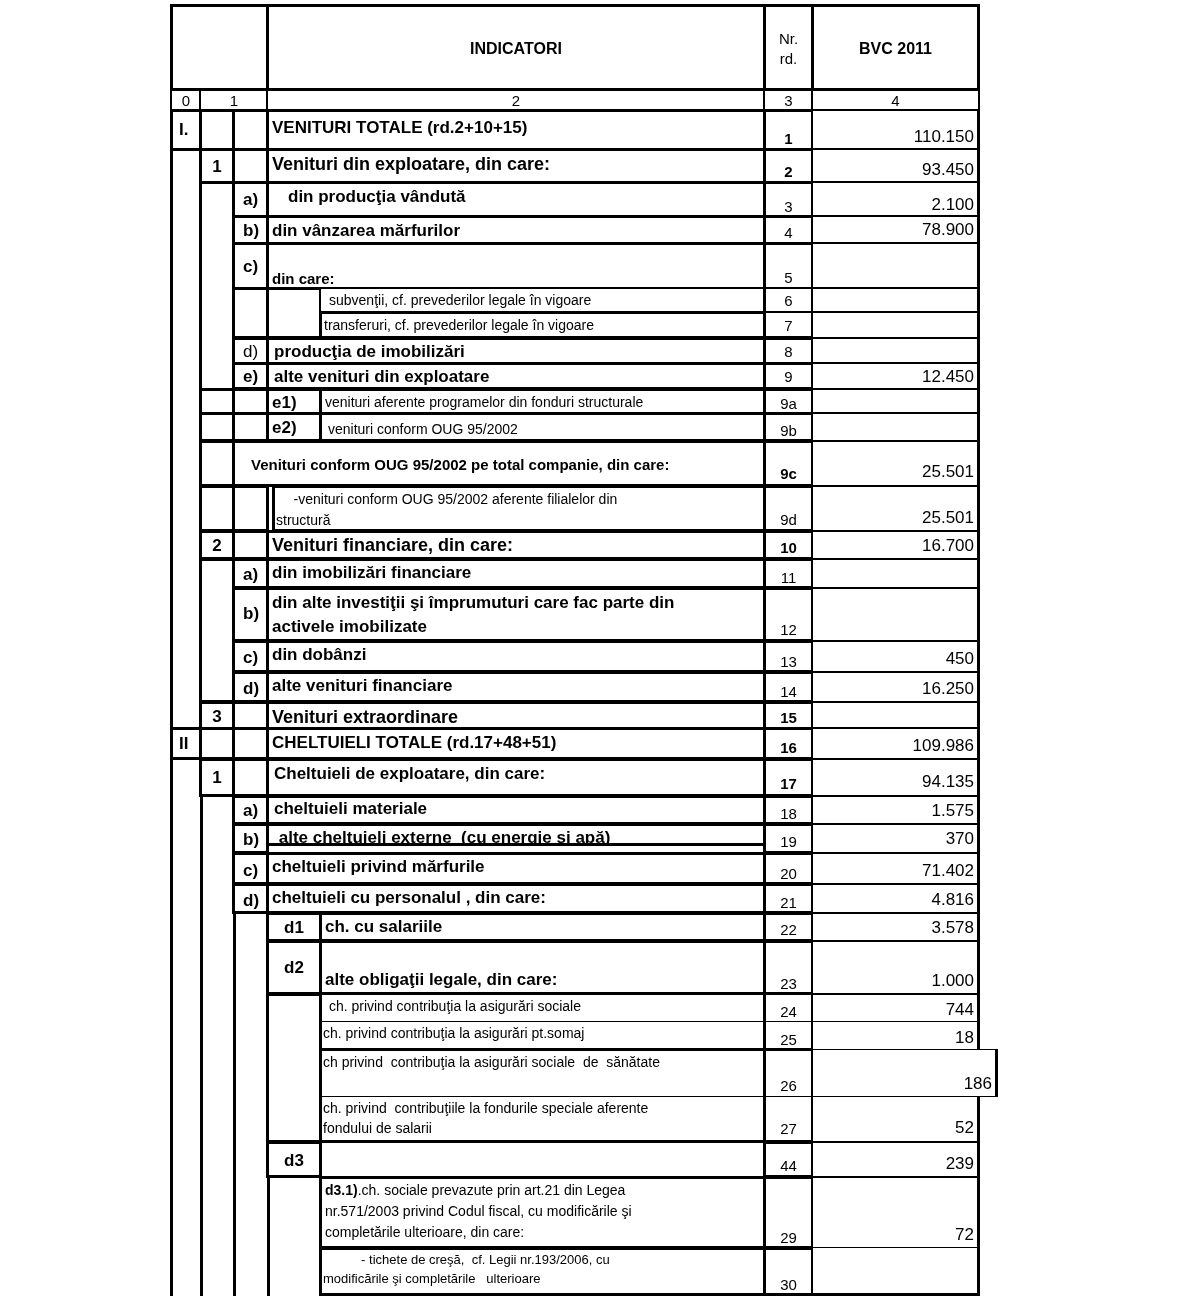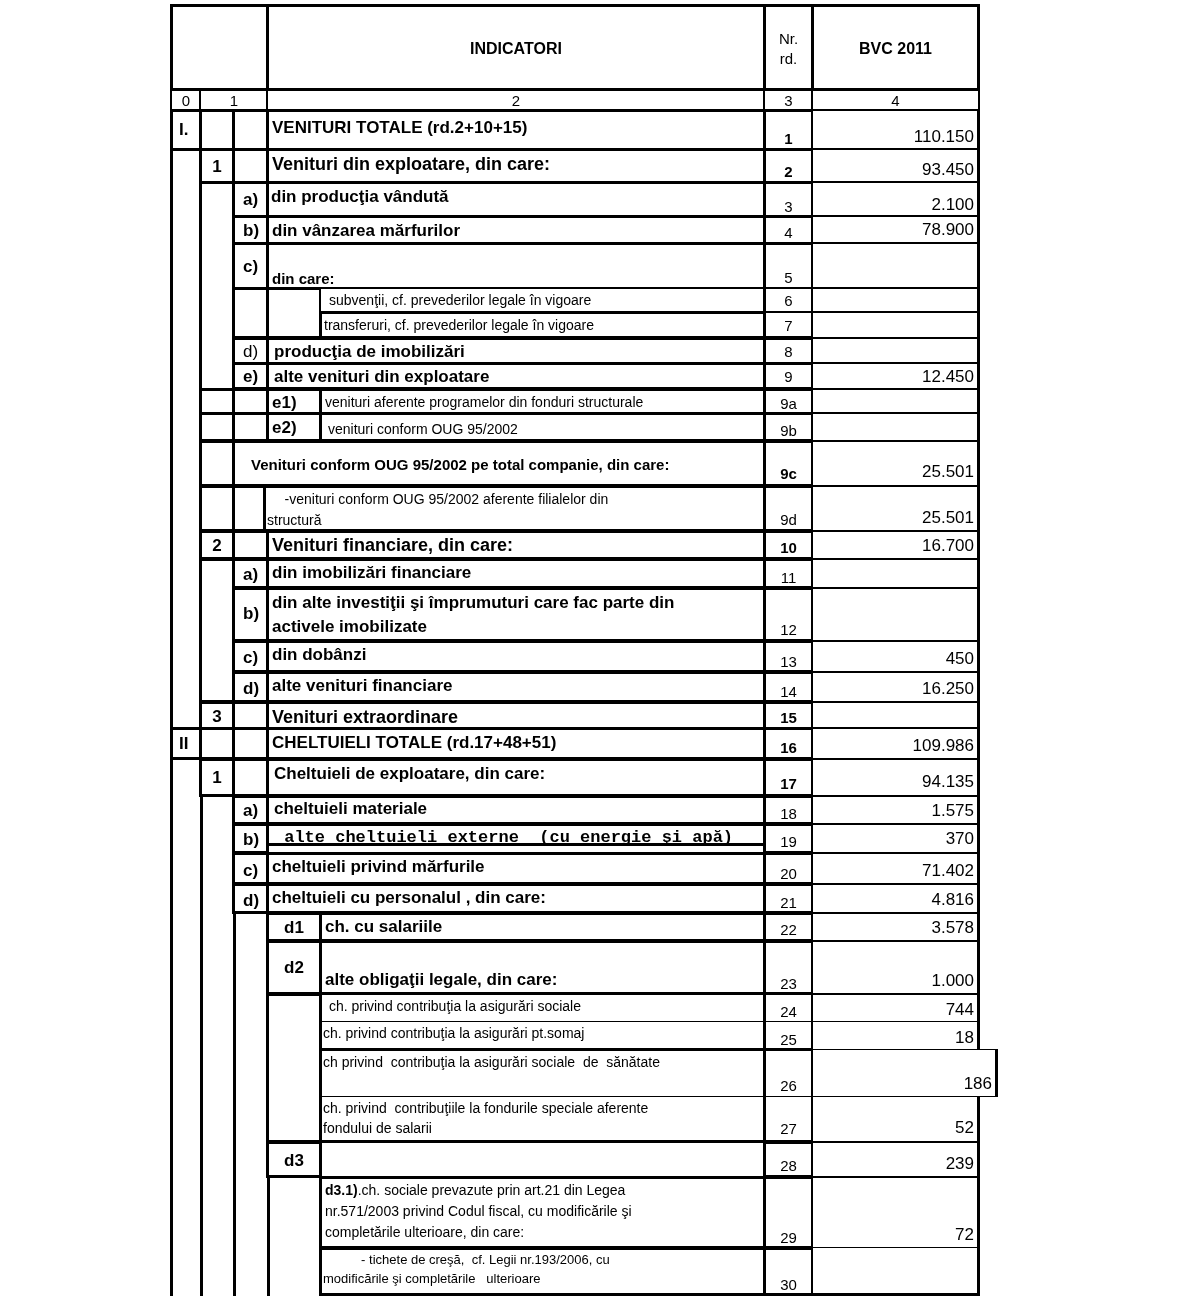--- a/index.html
+++ b/index.html
@@ -79,21 +79,21 @@
   <div class="c" style="left:811px;top:148px;width:169px;height:36px;border-width:2px 3px 2px 2px;">
     <div class="t big right" style="right:3px;top:8px;">93.450</div>
   </div>
 
   <div class="c" style="left:199px;top:181px;width:36px;height:210px;border-width:3px;"></div>
 
   <div class="c" style="left:232px;top:181px;width:37px;height:37px;border-width:3px;">
     <div class="t b big" style="left:8px;top:4px;">a)</div>
   </div>
   <div class="c" style="left:266px;top:181px;width:500px;height:37px;border-width:3px;">
-    <div class="t b big" style="left:2px;top:1px;">din producţia vândută</div>
+    <div class="t b big" style="left:19px;top:1px;">din producţia vândută</div>
   </div>
   <div class="c" style="left:763px;top:181px;width:51px;height:37px;border-width:3px;">
     <div class="t center" style="left:0;right:0;top:13px;">3</div>
   </div>
   <div class="c" style="left:811px;top:181px;width:169px;height:37px;border-width:2px 3px 2px 2px;">
     <div class="t big right" style="right:3px;top:10px;">2.100</div>
   </div>
 
   <div class="c" style="left:232px;top:215px;width:37px;height:30px;border-width:3px;">
     <div class="t b big" style="left:8px;top:1px;">b)</div>
@@ -195,21 +195,21 @@
   </div>
   <div class="c" style="left:763px;top:440px;width:51px;height:47px;border-width:3px;">
     <div class="t b center" style="left:0;right:0;top:21px;">9c</div>
   </div>
   <div class="c" style="left:811px;top:440px;width:169px;height:47px;border-width:2px 3px 2px 2px;">
     <div class="t big right" style="right:3px;top:18px;">25.501</div>
   </div>
 
   <div class="c" style="left:199px;top:485px;width:36px;height:47px;border-width:3px;"></div>
   <div class="c" style="left:232px;top:485px;width:37px;height:47px;border-width:3px;"></div>
-  <div class="c" style="left:263px;top:485px;width:516px;height:47px;border-width:3px;text-decoration:underline;">
+  <div class="c" style="left:272px;top:485px;width:516px;height:47px;border-width:3px;text-decoration:underline;">
     <div class="t sm" style="left:3px;top:2px;white-space:pre;">    -venituri conform OUG 95/2002 aferente filialelor din</div>
     <div class="t sm" style="left:1px;top:23px;">structură</div>
   </div>
   <div class="c" style="left:763px;top:485px;width:51px;height:47px;border-width:3px;">
     <div class="t center" style="left:0;right:0;top:22px;">9d</div>
   </div>
   <div class="c" style="left:811px;top:485px;width:169px;height:47px;border-width:2px 3px 2px 2px;">
     <div class="t big right" style="right:3px;top:19px;">25.501</div>
   </div>
 
@@ -333,21 +333,21 @@
   <div class="c" style="left:763px;top:795px;width:51px;height:30px;border-width:3px;">
     <div class="t center" style="left:0;right:0;top:6px;">18</div>
   </div>
   <div class="c" style="left:811px;top:795px;width:169px;height:30px;border-width:2px 3px 2px 2px;">
     <div class="t big right" style="right:3px;top:2px;">1.575</div>
   </div>
 
   <div class="c" style="left:232px;top:823px;width:37px;height:31px;border-width:3px;">
     <div class="t b big" style="left:8px;top:2px;">b)</div>
   </div>
-  <div class="c" style="left:266px;top:823px;width:500px;height:23px;border-width:3px;font-family:Liberation Mono, monospace;">
+  <div class="c" style="left:266px;top:823px;width:500px;height:23px;border-width:3px;">
     <div class="t b big" style="left:5px;top:0px;white-space:pre;"> alte cheltuieli externe  (cu energie şi apă)</div>
   </div>
   <div class="c" style="left:763px;top:823px;width:51px;height:31px;border-width:3px;">
     <div class="t center" style="left:0;right:0;top:6px;">19</div>
   </div>
   <div class="c" style="left:811px;top:823px;width:169px;height:31px;border-width:2px 3px 2px 2px;">
     <div class="t big right" style="right:3px;top:2px;">370</div>
   </div>
 
   <div class="c" style="left:232px;top:852px;width:37px;height:33px;border-width:3px;">
@@ -447,21 +447,21 @@
     <div class="t big right" style="right:3px;top:19px;">52</div>
   </div>
 
   <div class="c" style="left:266px;top:1141px;width:56px;height:37px;border-width:3px;">
     <div class="t b big center" style="left:0;right:0;top:5px;">d3</div>
   </div>
   <div class="c" style="left:319px;top:1141px;width:473px;height:37px;border-width:3px;margin-top:36px;">
     <div class="t b big" style="left:3px;top:0px;white-space:pre;">alte cheltuieli  cu personalul,din care:</div>
   </div>
   <div class="c" style="left:763px;top:1141px;width:51px;height:37px;border-width:3px;">
-    <div class="t center" style="left:0;right:0;top:12px;">28</div>
+    <div class="t center" style="left:0;right:0;top:12px;">44</div>
   </div>
   <div class="c" style="left:811px;top:1141px;width:169px;height:37px;border-width:2px 3px 2px 2px;">
     <div class="t big right" style="right:3px;top:9px;">239</div>
   </div>
 
   <div class="vline" style="left:319px;top:1176px;height:120px;"></div>
 
   <div class="c" style="left:319px;top:1176px;width:447px;height:73px;border-width:3px;">
     <div class="t sm" style="left:3px;top:2px;">
       <span class="b">d3.1)</span><span>.ch. sociale prevazute prin art.21 din Legea</span>

